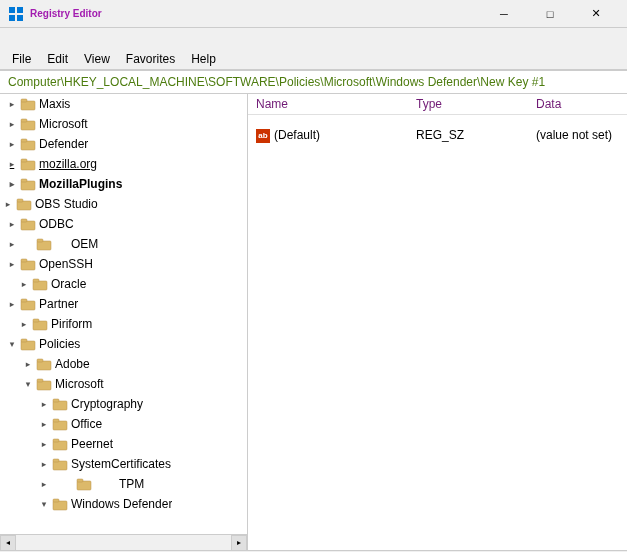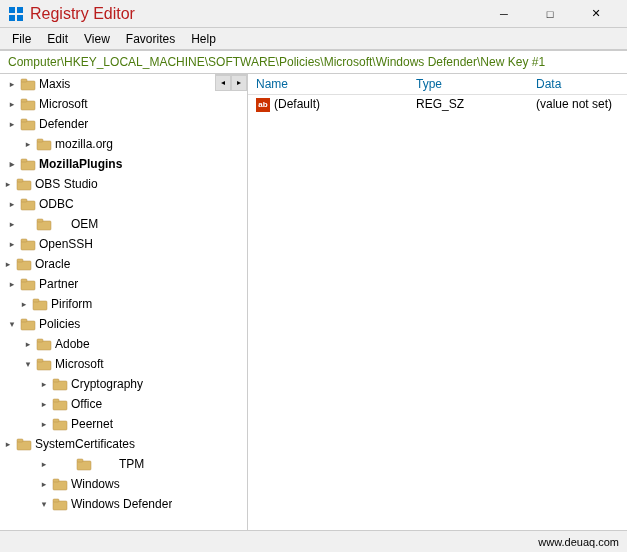--- a/index.html
+++ b/index.html
@@ -25,22 +25,23 @@
     .title-bar-icon {
       width: 16px;
       height: 16px;
       margin-right: 6px;
       display: flex;
       align-items: center;
       justify-content: center;
     }
     .title-bar-text {
       flex: 1;
-      font-size: 16px;
-      color: #b91c1c;
+      font-size: 10px;
+      color: #a21caf;
+      font-weight: bold;
     }
     .title-bar-controls {
       display: flex;
       gap: 0;
     }
     .title-btn {
       width: 46px;
       height: 28px;
       border: none;
       background: transparent;
@@ -53,20 +54,21 @@
     }
 
     
     .menu-bar {
       height: 22px;
       display: flex;
       align-items: center;
       padding: 0 4px;
       background: #f0f0f0;
       border-bottom: 1px solid #ccc;
+      margin-top: 20px;
     }
     .menu-item {
       padding: 2px 8px;
       cursor: pointer;
       font-size: 12px;
       color: #000;
     }
 
     
     .address-bar {
@@ -88,21 +90,21 @@
     }
 
     
     .tree-panel {
       width: 248px;
       min-width: 248px;
       background: #fff;
       border-right: 1px solid #ccc;
       overflow: hidden;
       display: flex;
-      flex-direction: row;
+      flex-direction: column;
     }
     .tree-scroll {
       flex: 1;
       overflow-y: auto;
       overflow-x: hidden;
     }
     .tree-scroll::-webkit-scrollbar { width: 10px; }
     .tree-scroll::-webkit-scrollbar-track { background: #f0f0f0; }
     .tree-scroll::-webkit-scrollbar-thumb { background: #c0c0c0; }
 
@@ -146,24 +148,24 @@
       width: 100%;
       border-collapse: collapse;
     }
     .detail-table th {
       text-align: left;
       padding: 3px 8px;
       font-weight: normal;
       background: #fff;
       border-bottom: 1px solid #e0e0e0;
       font-size: 12px;
-      color: #0369a1;
+      color: #701a75;
     }
     .detail-table td {
-      padding: 2px 8px;
+      padding: 13px 8px;
       font-size: 12px;
       color: #000;
       vertical-align: middle;
     }
 
     .reg-icon {
       display: inline-block;
       width: 14px;
       height: 14px;
       background: #cc3300;
@@ -290,21 +292,21 @@
           <span style="margin-right: 3px; display: inline-flex; align-items: center;">
             <svg class="folder-svg" viewBox="0 0 16 16">
     <rect x="1" y="5" width="14" height="9" rx="1" fill="#DCB96A"></rect>
     <rect x="1" y="5" width="14" height="9" rx="1" fill="none" stroke="#B8914A" stroke-width="0.5"></rect>
     <rect x="1" y="3" width="6" height="3" rx="1" fill="#DCB96A"></rect>
     <rect x="1" y="3" width="6" height="3" rx="1" fill="none" stroke="#B8914A" stroke-width="0.5"></rect>
   </svg>
           </span>
           <span class="tree-label">Defender</span>
         </div>
-        <div class="tree-item" style="padding-left: 20px;">
+        <div class="tree-item" style="padding-left: 4px; text-decoration: underline;">
           <span class="tree-expander collapsed"></span>
           <span style="margin-right: 3px; display: inline-flex; align-items: center;">
             <svg class="folder-svg" viewBox="0 0 16 16">
     <rect x="1" y="5" width="14" height="9" rx="1" fill="#DCB96A"></rect>
     <rect x="1" y="5" width="14" height="9" rx="1" fill="none" stroke="#B8914A" stroke-width="0.5"></rect>
     <rect x="1" y="3" width="6" height="3" rx="1" fill="#DCB96A"></rect>
     <rect x="1" y="3" width="6" height="3" rx="1" fill="none" stroke="#B8914A" stroke-width="0.5"></rect>
   </svg>
           </span>
           <span class="tree-label">mozilla.org</span>
@@ -362,21 +364,21 @@
           <span style="margin-right: 3px; display: inline-flex; align-items: center;">
             <svg class="folder-svg" viewBox="0 0 16 16">
     <rect x="1" y="5" width="14" height="9" rx="1" fill="#DCB96A"></rect>
     <rect x="1" y="5" width="14" height="9" rx="1" fill="none" stroke="#B8914A" stroke-width="0.5"></rect>
     <rect x="1" y="3" width="6" height="3" rx="1" fill="#DCB96A"></rect>
     <rect x="1" y="3" width="6" height="3" rx="1" fill="none" stroke="#B8914A" stroke-width="0.5"></rect>
   </svg>
           </span>
           <span class="tree-label">OpenSSH</span>
         </div>
-        <div class="tree-item" style="padding-left: 0;">
+        <div class="tree-item" style="padding-left: 16px;">
           <span class="tree-expander collapsed"></span>
           <span style="margin-right: 3px; display: inline-flex; align-items: center;">
             <svg class="folder-svg" viewBox="0 0 16 16">
     <rect x="1" y="5" width="14" height="9" rx="1" fill="#DCB96A"></rect>
     <rect x="1" y="5" width="14" height="9" rx="1" fill="none" stroke="#B8914A" stroke-width="0.5"></rect>
     <rect x="1" y="3" width="6" height="3" rx="1" fill="#DCB96A"></rect>
     <rect x="1" y="3" width="6" height="3" rx="1" fill="none" stroke="#B8914A" stroke-width="0.5"></rect>
   </svg>
           </span>
           <span class="tree-label">Oracle</span>
@@ -470,21 +472,21 @@
           <span style="margin-right: 3px; display: inline-flex; align-items: center;">
             <svg class="folder-svg" viewBox="0 0 16 16">
     <rect x="1" y="5" width="14" height="9" rx="1" fill="#DCB96A"></rect>
     <rect x="1" y="5" width="14" height="9" rx="1" fill="none" stroke="#B8914A" stroke-width="0.5"></rect>
     <rect x="1" y="3" width="6" height="3" rx="1" fill="#DCB96A"></rect>
     <rect x="1" y="3" width="6" height="3" rx="1" fill="none" stroke="#B8914A" stroke-width="0.5"></rect>
   </svg>
           </span>
           <span class="tree-label">Peernet</span>
         </div>
-        <div class="tree-item" style="">
+        <div class="tree-item" style="padding-left: 36px;">
           <span class="tree-expander collapsed"></span>
           <span style="margin-right: 3px; display: inline-flex; align-items: center;">
             <svg class="folder-svg" viewBox="0 0 16 16">
     <rect x="1" y="5" width="14" height="9" rx="1" fill="#DCB96A"></rect>
     <rect x="1" y="5" width="14" height="9" rx="1" fill="none" stroke="#B8914A" stroke-width="0.5"></rect>
     <rect x="1" y="3" width="6" height="3" rx="1" fill="#DCB96A"></rect>
     <rect x="1" y="3" width="6" height="3" rx="1" fill="none" stroke="#B8914A" stroke-width="0.5"></rect>
   </svg>
           </span>
           <span class="tree-label">SystemCertificates</span>
@@ -493,32 +495,20 @@
           <span class="tree-expander collapsed"></span>
           <span style="margin-right: 3px; display: inline-flex; align-items: center;">
             <svg class="folder-svg" viewBox="0 0 16 16">
     <rect x="1" y="5" width="14" height="9" rx="1" fill="#DCB96A"></rect>
     <rect x="1" y="5" width="14" height="9" rx="1" fill="none" stroke="#B8914A" stroke-width="0.5"></rect>
     <rect x="1" y="3" width="6" height="3" rx="1" fill="#DCB96A"></rect>
     <rect x="1" y="3" width="6" height="3" rx="1" fill="none" stroke="#B8914A" stroke-width="0.5"></rect>
   </svg>
           </span>
           <span class="tree-label">TPM</span>
-        </div>
-        <div class="tree-item" style="padding-left: 36px;">
-          <span class="tree-expander collapsed"></span>
-          <span style="margin-right: 3px; display: inline-flex; align-items: center;">
-            <svg class="folder-svg" viewBox="0 0 16 16">
-    <rect x="1" y="5" width="14" height="9" rx="1" fill="#DCB96A"></rect>
-    <rect x="1" y="5" width="14" height="9" rx="1" fill="none" stroke="#B8914A" stroke-width="0.5"></rect>
-    <rect x="1" y="3" width="6" height="3" rx="1" fill="#DCB96A"></rect>
-    <rect x="1" y="3" width="6" height="3" rx="1" fill="none" stroke="#B8914A" stroke-width="0.5"></rect>
-  </svg>
-          </span>
-          <span class="tree-label">Windows</span>
         </div>
         <div class="tree-item" style="padding-left: 36px;">
           <span class="tree-expander expanded"></span>
           <span style="margin-right: 3px; display: inline-flex; align-items: center;">
             <svg class="folder-svg" viewBox="0 0 16 16">
     <rect x="1" y="5" width="14" height="9" rx="1" fill="#DCB96A"></rect>
     <rect x="1" y="5" width="14" height="9" rx="1" fill="none" stroke="#B8914A" stroke-width="0.5"></rect>
     <rect x="1" y="3" width="6" height="3" rx="1" fill="#DCB96A"></rect>
     <rect x="1" y="3" width="6" height="3" rx="1" fill="none" stroke="#B8914A" stroke-width="0.5"></rect>
   </svg>

